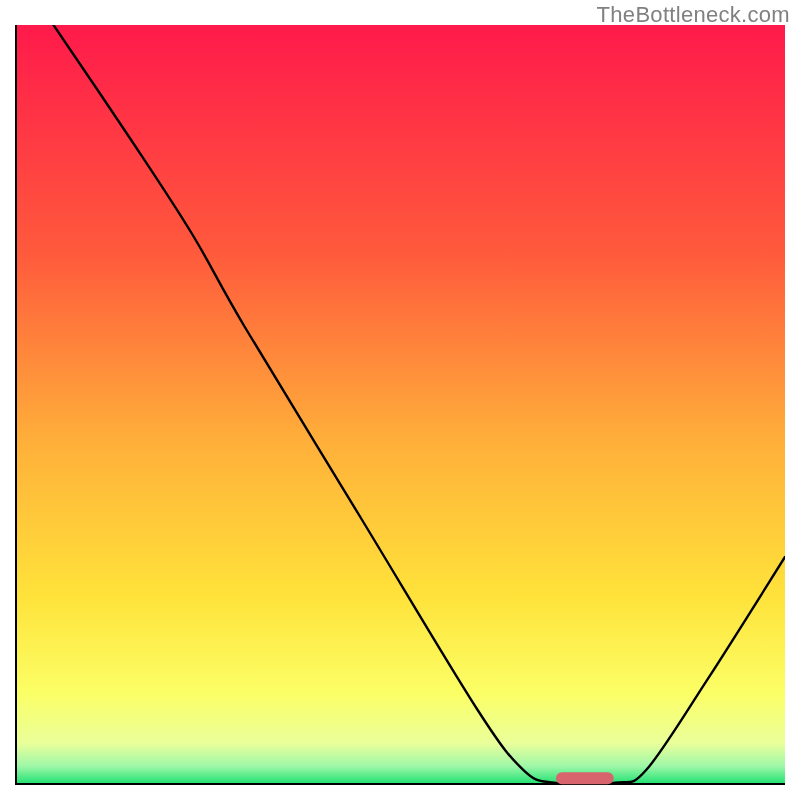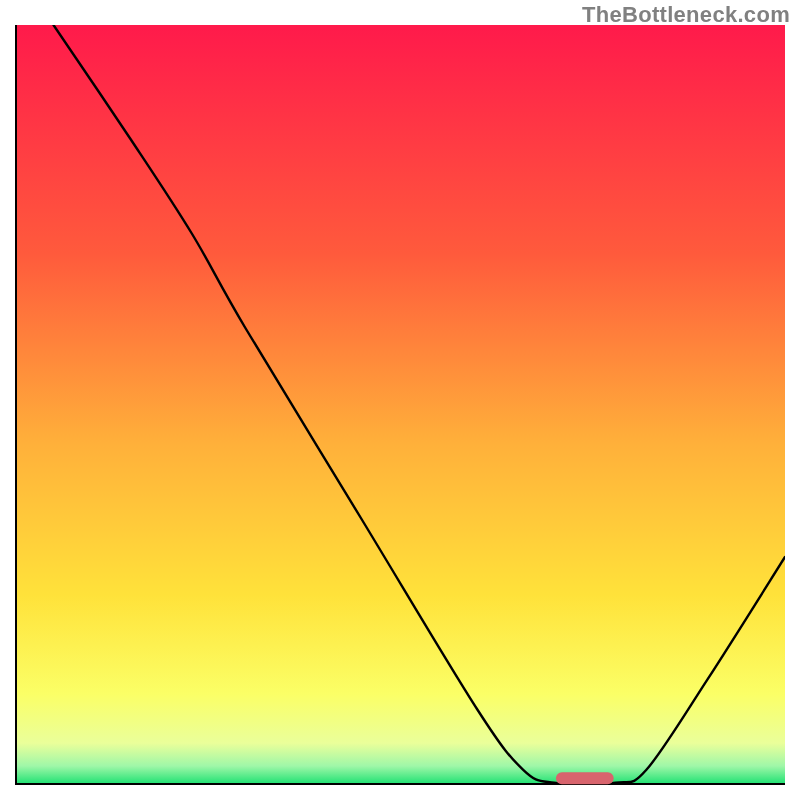--- a/index.html
+++ b/index.html
@@ -8,21 +8,21 @@
     position: relative;
     width: 800px;
     height: 800px;
   }
   .watermark {
     position: absolute;
     top: 2px;
     right: 10px;
     font-family: Arial, Helvetica, sans-serif;
     font-size: 22px;
-    font-weight: 700;
+    font-weight: 400;
     color: #808080;
     letter-spacing: 0.3px;
   }
   .plot {
     position: absolute;
     left: 15px;
     top: 25px;
     width: 770px;
     height: 760px;
   }

